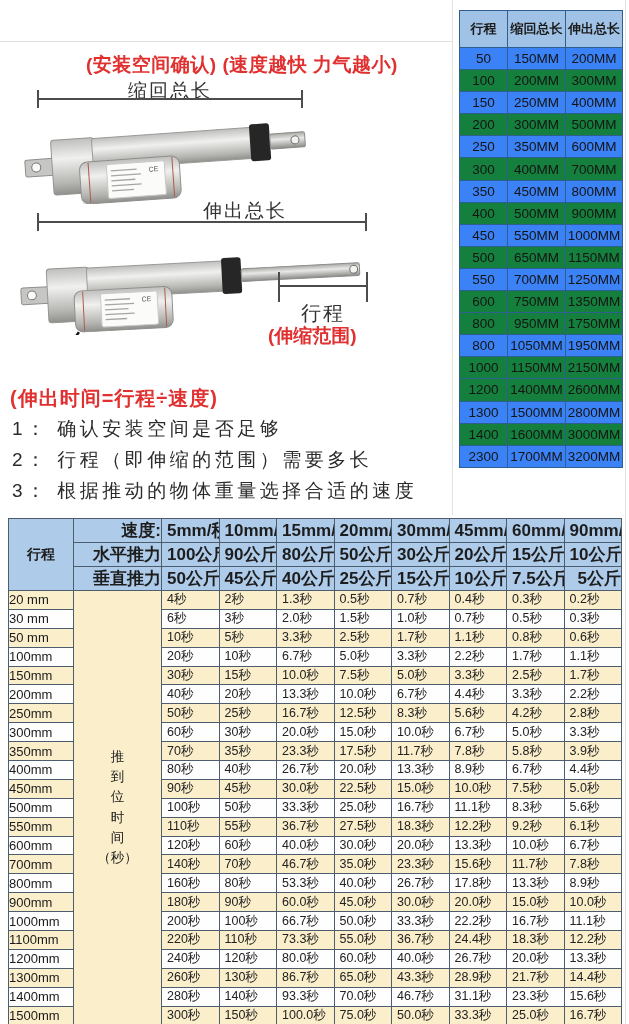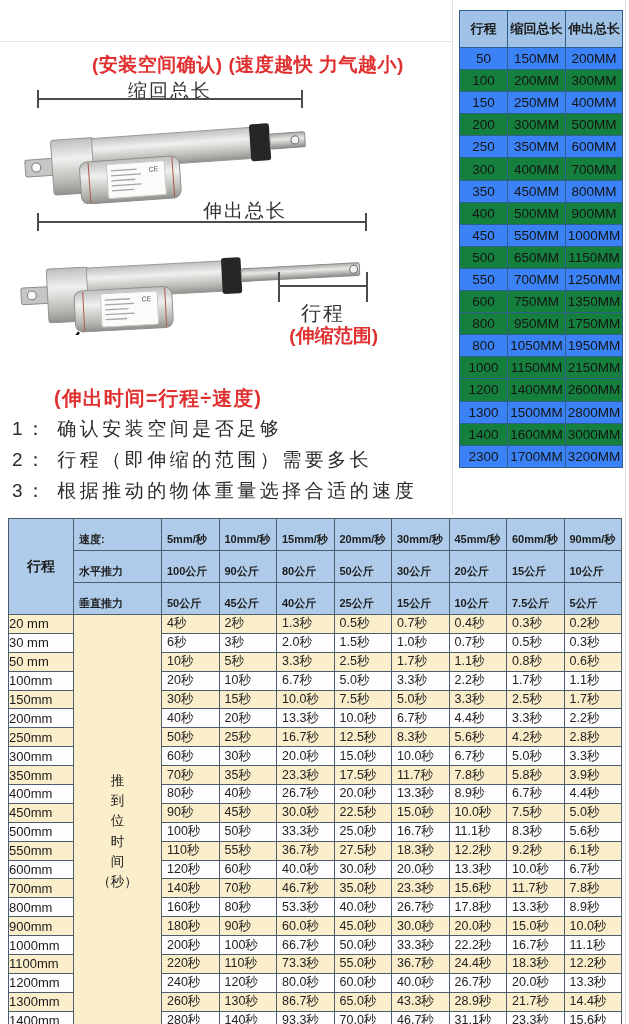--- a/index.html
+++ b/index.html
@@ -3,47 +3,47 @@
 <meta charset="utf-8">
 <style>
   html,body{margin:0;padding:0;background:#fff;}
   .page{position:relative;width:629px;height:1024px;background:#ffffff;overflow:hidden;
         font-family:"Liberation Sans","DejaVu Sans",sans-serif;color:#222;}
 
   
   .sep{position:absolute;background:#e2e2e0;}
 
   
-  .top-note{position:absolute;left:92px;top:52px;width:360px;font-size:19px;font-weight:bold;
+  .top-note{position:absolute;left:86px;top:52px;width:360px;font-size:19px;font-weight:bold;
             color:#e03030;letter-spacing:0.5px;}
   .dim-label{position:absolute;font-size:19px;color:#333;text-align:center;letter-spacing:2px;}
   .dimline{position:absolute;height:2px;background:#4c4c4c;}
   .dimline .tick{position:absolute;top:-8px;width:2px;height:18px;background:#4c4c4c;}
   .dimline .tick.l{left:0;} .dimline .tick.r{right:0;}
   .dimline.tall .tick{top:-13px;height:30px;}
-  .stroke-range{position:absolute;font-size:19px;font-weight:bold;color:#e03030;text-align:right;}
-  .formula{position:absolute;left:10px;top:385px;font-size:20px;font-weight:bold;color:#e03030;letter-spacing:1px;margin-left:44px;}
+  .stroke-range{position:absolute;font-size:19px;font-weight:bold;color:#e03030;text-align:left;}
+  .formula{position:absolute;left:10px;top:385px;font-size:20px;font-weight:bold;color:#e03030;letter-spacing:1px;}
   .steps{position:absolute;left:12px;top:413px;font-size:19px;color:#2b2b2b;line-height:31px;letter-spacing:3.5px;}
 
   
   #size-table{position:absolute;left:459px;top:10px;width:163px;border-collapse:collapse;
               table-layout:fixed;}
   #size-table th,#size-table td{border:1px solid #2e5f91;overflow:hidden;white-space:nowrap;}
   #size-table th{background:#9fc2e6;height:36px;font-size:13px;font-weight:bold;color:#1b1b1b;
                  text-align:center;padding:0;line-height:1.25;}
   #size-table td{height:21.1px;font-size:13.5px;text-align:center;padding:0;color:#141414;}
   #size-table tr.gray td{background:#3b82f6;}
   #size-table tr.blue td{background:#15803d;}
 
   
   #speed-table{position:absolute;left:8px;top:518px;width:613px;border-collapse:collapse;
                table-layout:fixed;font-size:12.5px;}
   #speed-table th,#speed-table td{border:1px solid #4e5d6e;overflow:hidden;white-space:nowrap;}
-  #speed-table th{background:#aecbea;height:22px;font-size:11px;font-weight:bold;color:#1d1d1d;
-                  text-align:left;padding:9px 0 0 5px;}
+  #speed-table th{background:#aecbea;height:22px;font-size:17px;font-weight:bold;color:#1d1d1d;
+                  text-align:right;padding:0 0 0 5px;}
   #speed-table th.corner{text-align:center;padding:0;font-size:14px;}
   #speed-table td{height:17.9px;padding:0 0 0 5px;color:#222;}
   #speed-table td.stroke{text-align:left;padding:0;font-size:13px;color:#1a1a1a;}
   #speed-table tr.rc td{background:#faeecb;}
   #speed-table tr.rw td{background:#fefefe;}
   #speed-table td.merged{background:#ffffff;text-align:center;padding:0;font-size:13.5px;
                          line-height:1.5;vertical-align:middle;color:#222;}
 </style>
 </head>
 <body>

